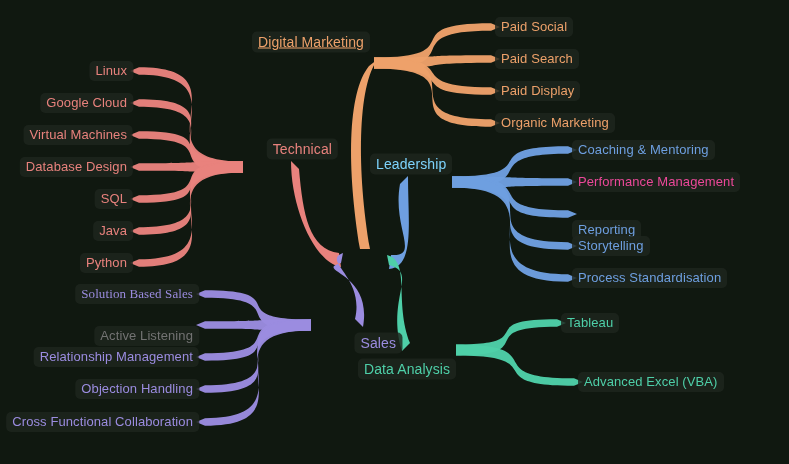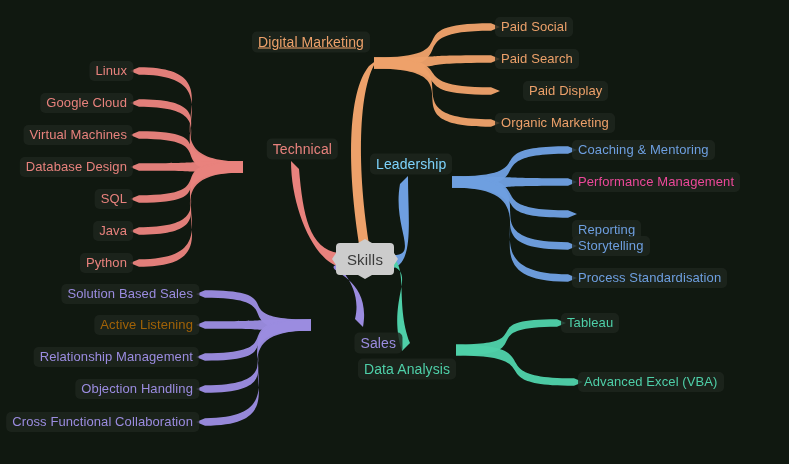--- a/index.html
+++ b/index.html
@@ -124,39 +124,33 @@
       <div class="node-label leaf-left" style="left: 133px; top: 71px; color: rgb(232, 130, 125);">Linux</div>
       <div class="node-label leaf-left" style="left: 133px; top: 103px; color: rgb(232, 130, 125);">Google Cloud</div>
       <div class="node-label leaf-left" style="left: 133px; top: 135px; color: rgb(232, 130, 125);">Virtual Machines</div>
       <div class="node-label leaf-left" style="left: 133px; top: 167px; color: rgb(232, 130, 125);">Database Design</div>
       <div class="node-label leaf-left" style="left: 133px; top: 199px; color: rgb(232, 130, 125);">SQL</div>
       <div class="node-label leaf-left" style="left: 133px; top: 231px; color: rgb(232, 130, 125);">Java</div>
       <div class="node-label leaf-left" style="left: 133px; top: 263px; color: rgb(232, 130, 125);">Python</div>
       <div class="node-label branch-title" style="left: 252px; top: 42px; color: rgb(237, 161, 106); text-decoration: underline;">Digital Marketing</div>
       <div class="node-label leaf-right" style="left: 495px; top: 27px; color: rgb(237, 161, 106);">Paid Social</div>
       <div class="node-label leaf-right" style="left: 495px; top: 59px; color: rgb(237, 161, 106);">Paid Search</div>
-      <div class="node-label leaf-right" style="left: 495px; top: 91px; color: rgb(237, 161, 106); margin-left: 28px;">Paid Display</div>
+      <div class="node-label leaf-right" style="left: 495px; top: 91px; color: rgb(237, 161, 106);">Paid Display</div>
       <div class="node-label leaf-right" style="left: 495px; top: 123px; color: rgb(237, 161, 106);">Organic Marketing</div>
       <div class="node-label branch-title" style="left: 370px; top: 164px; color: #7dd3fc; text-align: right;">Leadership</div>
       <div class="node-label leaf-right" style="left: 572px; top: 150px; color: rgb(110, 159, 224);">Coaching &amp; Mentoring</div>
       <div class="node-label leaf-right" style="left: 572px; top: 182px; color: #ec4899;">Performance Management</div>
       <div class="node-label leaf-right" style="left: 572px; top: 214px; color: rgb(110, 159, 224); margin-top: 16px;">Reporting</div>
       <div class="node-label leaf-right" style="left: 572px; top: 246px; color: rgb(110, 159, 224);">Storytelling</div>
       <div class="node-label leaf-right" style="left: 572px; top: 278px; color: rgb(110, 159, 224);">Process Standardisation</div>
       <div class="node-label branch-title" style="left: 358px; top: 369px; color: rgb(78, 207, 168);">Data Analysis</div>
       <div class="node-label leaf-right" style="left: 561px; top: 323px; color: rgb(78, 207, 168);">Tableau</div>
       <div class="node-label leaf-right" style="left: 578px; top: 382px; color: rgb(78, 207, 168);">Advanced Excel (VBA)</div>
       <div class="node-label branch-title right-anchored" style="left: 402px; top: 343px; color: rgb(155, 140, 224);">Sales</div>
-      <div class="node-label leaf-left" style="left: 199px; top: 294px; color: rgb(155, 140, 224);">Solution Based Sales</div>
-      <div class="node-label leaf-left" style="left: 199px; top: 325px; color: #a16207;">Active Listening</div>
+      <div class="node-label leaf-left" style="left: 199px; top: 294px; color: rgb(155, 140, 224); font-family: Liberation Serif, serif;">Solution Based Sales</div>
+      <div class="node-label leaf-left" style="left: 199px; top: 336px; color: #737373;">Active Listening</div>
       <div class="node-label leaf-left" style="left: 199px; top: 357px; color: rgb(155, 140, 224);">Relationship Management</div>
       <div class="node-label leaf-left" style="left: 199px; top: 389px; color: rgb(155, 140, 224);">Objection Handling</div>
       <div class="node-label leaf-left" style="left: 199px; top: 422px; color: rgb(155, 140, 224);">Cross Functional Collaboration</div>
     </div>
 
-  <div id="center-node" style="left: 365px; top: 259px;">
-    <svg class="center-shape" width="66" height="40" viewBox="0 0 66 40">
-      <path id="center-path" d="M8,4 L26,4 L33,0 L40,4 L58,4 Q62,4 62,8 L62,14 L66,20 L62,26 L62,32 Q62,36 58,36 L40,36 L33,40 L26,36 L8,36 Q4,36 4,32 L4,26 L0,20 L4,14 L4,8 Q4,4 8,4 Z" fill="#cccccc"></path>
-    </svg>
-    <div class="center-text" style="color: rgb(58, 58, 58);">Skills</div>
-  </div>
 
 </div>
 
 </body></html>

